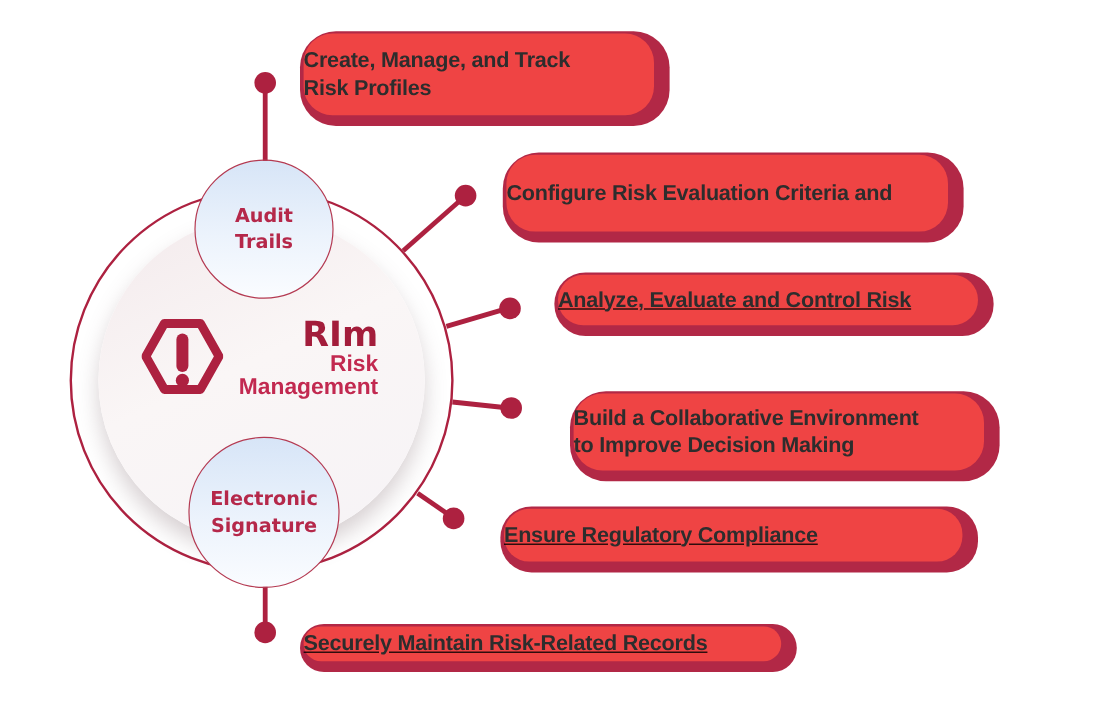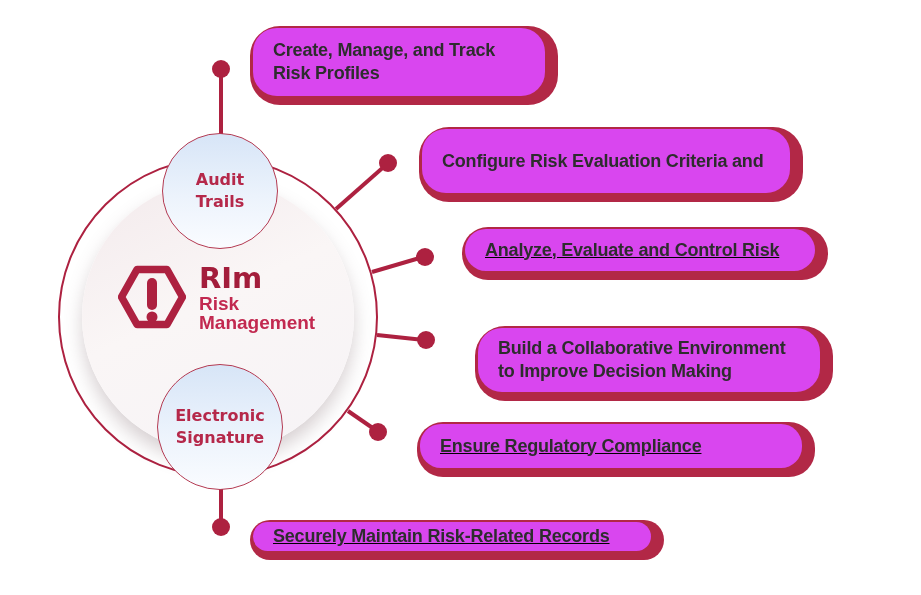--- a/index.html
+++ b/index.html
@@ -24,20 +24,21 @@
   }
   .inner-disc{
     position:absolute;left:82px;top:181px;width:272px;height:272px;border-radius:50%;
     background:linear-gradient(155deg,#f3eaec 0%,#faf6f6 45%,#f6f3f6 100%);
     box-shadow:0 10px 18px rgba(110,85,95,.28);
     z-index:2;
   }
   .center-content{
     position:absolute;left:118px;top:262px;width:210px;display:flex;align-items:center;gap:13px;
     z-index:6;
+    text-align:right;
   }
   .hex-icon{flex:0 0 auto;width:68px;height:70px;}
   .center-text{display:flex;flex-direction:column;}
   .center-abbr{
     font-family:"DejaVu Sans", sans-serif;font-weight:bold;font-size:29px;line-height:32px;
     color:var(--crimson-deep);letter-spacing:0;
   }
   .center-sub{
     font-weight:bold;font-size:19px;line-height:19px;color:#C22950;letter-spacing:0;
   }
@@ -55,23 +56,23 @@
     color:#B5284A;display:block;
   }
   
   .connectors{position:absolute;left:0;top:0;width:921px;height:595px;z-index:3;pointer-events:none;}
   
   .card{position:absolute;z-index:4;}
   .card-back{
     position:absolute;inset:-2px -13px -9px -3px;background:#B22846;border-radius:30px;z-index:0;
   }
   .card-face{
-    position:absolute;inset:0;background:#d946ef;border-radius:24px;z-index:1;
+    position:absolute;inset:0;background:#ef4444;border-radius:24px;z-index:1;
     display:flex;flex-direction:column;justify-content:center;
-    padding-left:20px;padding-right:8px;box-sizing:border-box;
+    padding-right:8px;box-sizing:border-box;
   }
   .card.single .card-face{border-radius:21px;text-decoration:underline;}
   .card.single .card-back{border-radius:26px;}
   .card-line{
     display:block;white-space:nowrap;
     font-weight:bold;font-size:18px;line-height:23px;letter-spacing:-0.2px;color:var(--card-text);
   }
 </style>
 </head>
 <body>

